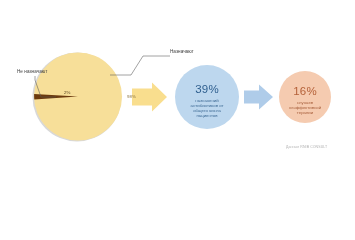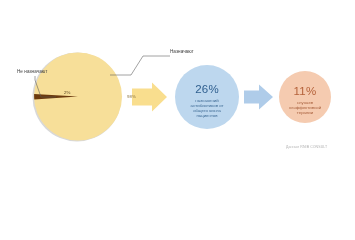--- a/index.html
+++ b/index.html
@@ -113,29 +113,29 @@
 
   <div class="lbl callout-label" style="left:170px; top:50px;">Назначают</div>
 
   <div class="lbl callout-label" style="left:17px; top:70px;">Не назначают</div>
 
   <div class="lbl slice-pct" style="left:64px; top:91px;">2%</div>
 
   <div class="lbl slice-pct-major" style="left:127px; top:95px;">98%</div>
 
   <div class="bubble-text" style="left:177px; top:82px; width:60px;">
-    <div class="bubble-pct">26%</div>
+    <div class="bubble-pct">39%</div>
     <div class="bubble-cap">назначений</div>
     <div class="bubble-cap" style="margin-top:0;">антибиотиков от</div>
     <div class="bubble-cap" style="margin-top:0;">общего числа</div>
     <div class="bubble-cap" style="margin-top:0;">пациентов</div>
   </div>
 
   <div class="bubble-text" style="left:278px; top:84px; width:54px;">
-    <div class="bubble-pct orange">11%</div>
+    <div class="bubble-pct orange">16%</div>
     <div class="bubble-cap orange">случаев</div>
     <div class="bubble-cap orange" style="margin-top:0;">неэффективной</div>
     <div class="bubble-cap orange" style="margin-top:0;">терапии</div>
   </div>
 
   <div class="source" style="left:286px; top:145px;">Данные RNIB CONSULT</div>
 
 </div>
 
 </body></html>

